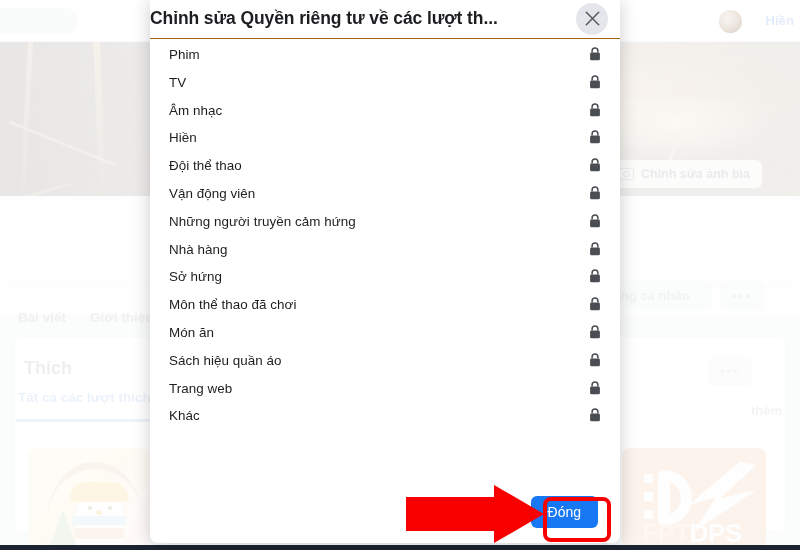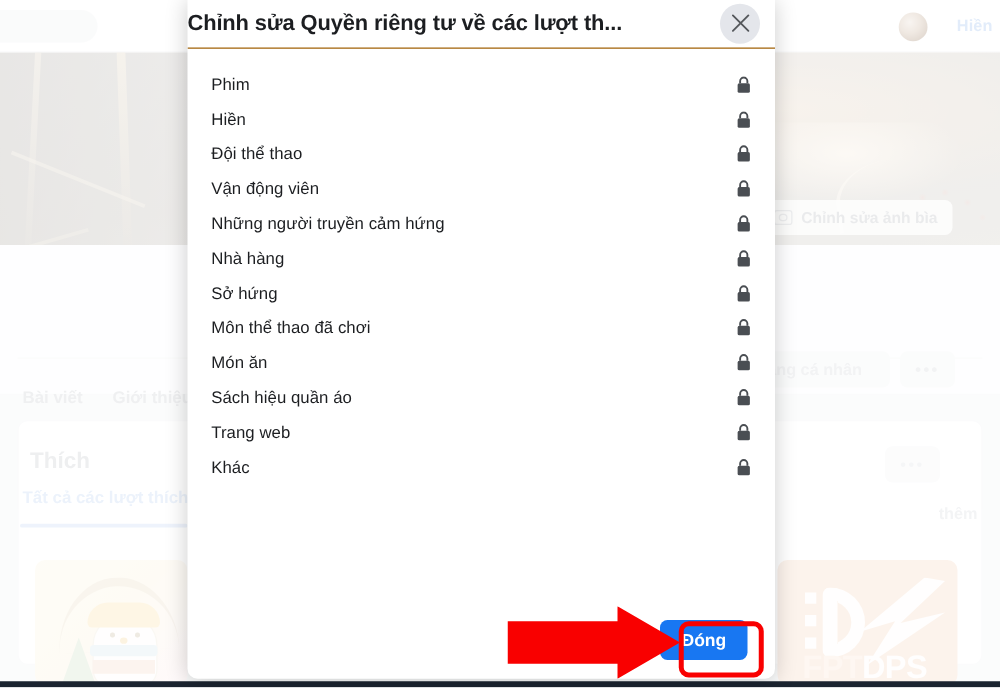--- a/index.html
+++ b/index.html
@@ -447,21 +447,21 @@
   #close-button svg { display: block; }
 
   #modal-body {
     flex: 1 1 auto;
     overflow: hidden;
     padding-top: 8px;
   }
   .pref-row {
     height: 27.8px;
     display: flex;
-    align-items: flex-end;
+    align-items: flex-start;
     justify-content: space-between;
     padding: 0 19px 0 19px;
     box-sizing: border-box;
     cursor: pointer;
   }
   .pref-label {
     font-size: 13.4px;
     color: #1c1e21;
     letter-spacing: .05px;
     white-space: nowrap;
@@ -478,21 +478,21 @@
     padding-right: 22px;
     box-sizing: border-box;
   }
   #close-action-button {
     background: #1877f2;
     color: #ffffff;
     border: none;
     border-radius: 6px;
     font-family: "Liberation Sans", sans-serif;
     font-size: 14px;
-    font-weight: 700;
+    font-weight: 400;
     padding: 0 17px;
     height: 32px;
     cursor: pointer;
     white-space: nowrap;
   }
 
   
   #highlight-box {
     position: absolute;
     left: 543px; top: 497px;
@@ -597,20 +597,38 @@
         <div class="pref-row">
           <span class="pref-label">Phim</span>
           <span>
             <svg class="lock-icon" width="12" height="14" viewBox="0 0 12 14" aria-hidden="true">
               <path d="M3.1 5.6 V3.9 a2.9 2.9 0 0 1 5.8 0 V5.6" fill="none" stroke="#4a4e53" stroke-width="1.5"></path>
               <rect x="1.1" y="5.6" width="9.8" height="7.6" rx="1.3" fill="#4a4e53"></rect>
             </svg>
           </span>
         </div>
         <div class="pref-row">
+          <span class="pref-label">TV</span>
+          <span>
+            <svg class="lock-icon" width="12" height="14" viewBox="0 0 12 14" aria-hidden="true">
+              <path d="M3.1 5.6 V3.9 a2.9 2.9 0 0 1 5.8 0 V5.6" fill="none" stroke="#4a4e53" stroke-width="1.5"></path>
+              <rect x="1.1" y="5.6" width="9.8" height="7.6" rx="1.3" fill="#4a4e53"></rect>
+            </svg>
+          </span>
+        </div>
+        <div class="pref-row">
+          <span class="pref-label">Âm nhạc</span>
+          <span>
+            <svg class="lock-icon" width="12" height="14" viewBox="0 0 12 14" aria-hidden="true">
+              <path d="M3.1 5.6 V3.9 a2.9 2.9 0 0 1 5.8 0 V5.6" fill="none" stroke="#4a4e53" stroke-width="1.5"></path>
+              <rect x="1.1" y="5.6" width="9.8" height="7.6" rx="1.3" fill="#4a4e53"></rect>
+            </svg>
+          </span>
+        </div>
+        <div class="pref-row">
           <span class="pref-label">Hiền</span>
           <span>
             <svg class="lock-icon" width="12" height="14" viewBox="0 0 12 14" aria-hidden="true">
               <path d="M3.1 5.6 V3.9 a2.9 2.9 0 0 1 5.8 0 V5.6" fill="none" stroke="#4a4e53" stroke-width="1.5"></path>
               <rect x="1.1" y="5.6" width="9.8" height="7.6" rx="1.3" fill="#4a4e53"></rect>
             </svg>
           </span>
         </div>
         <div class="pref-row">
           <span class="pref-label">Đội thể thao</span>

